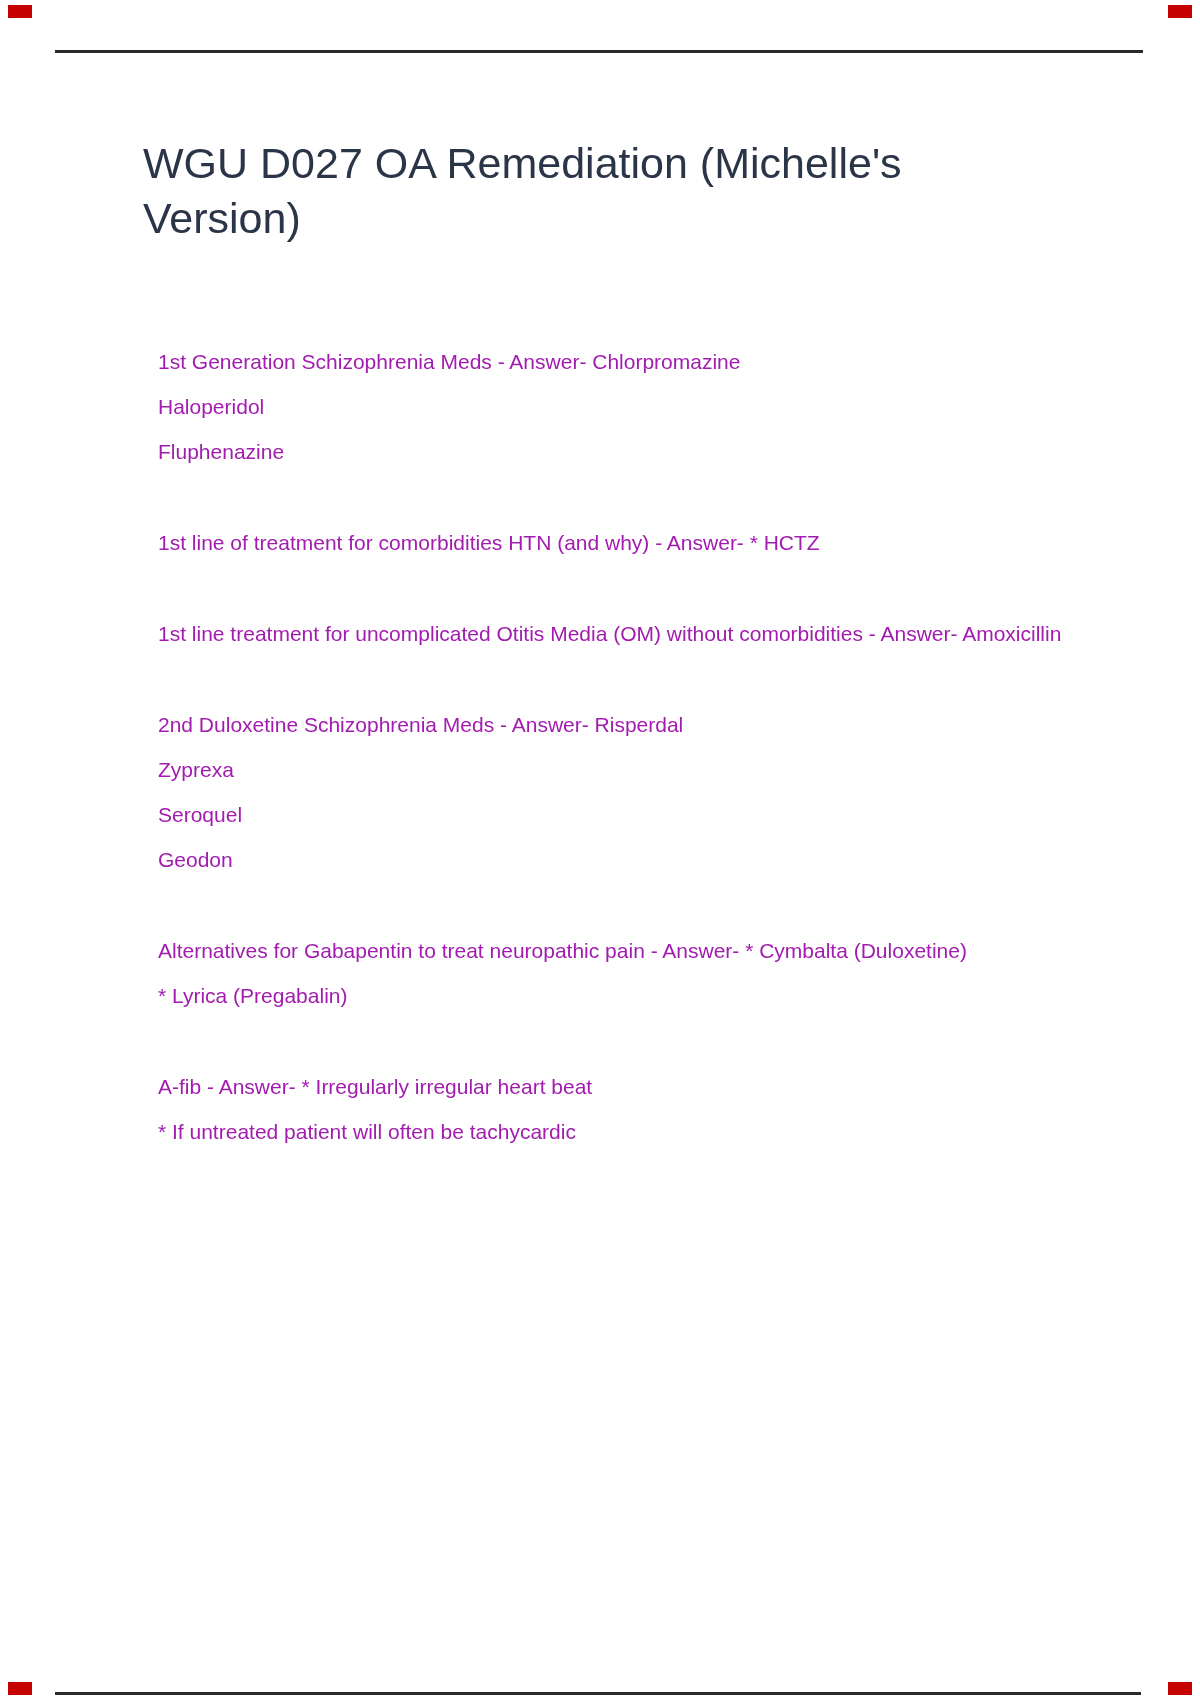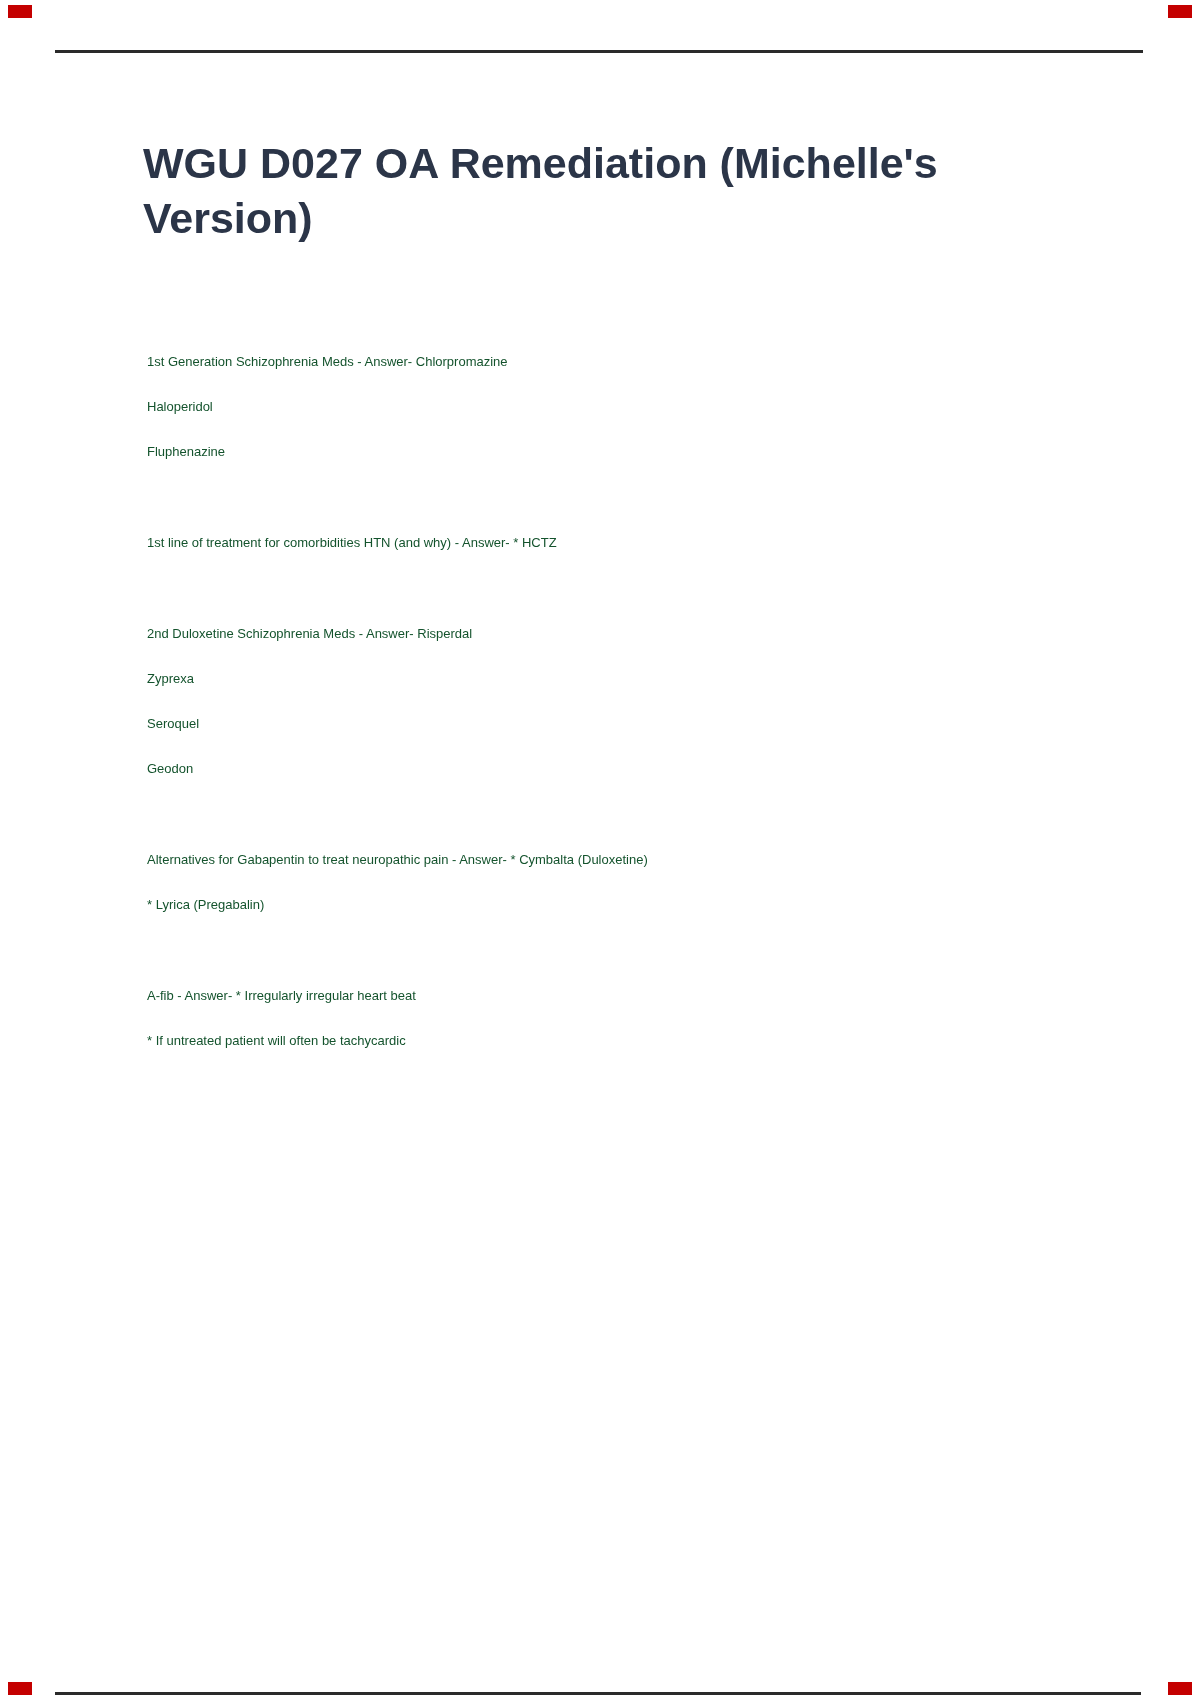--- a/index.html
+++ b/index.html
@@ -40,35 +40,35 @@
     position: absolute;
     left: 143px;
     top: 136px;
     width: 960px;
   }
   h1.doc-title {
     margin: 0;
     width: 900px;
     font-size: 43px;
     line-height: 55px;
-    font-weight: bold;
+    font-weight: normal;
     color: #2b3548;
     letter-spacing: 0;
   }
   .qa-list {
     margin-top: 100px;
   }
   .qa-group {
     margin: 0 0 60px 0;
   }
   .qa-group p {
-    margin: 0 0 14px 4px;
-    font-size: 13px;
+    margin: 0 0 14px 15px;
+    font-size: 21px;
     line-height: 31px;
-    color: #14532d;
+    color: #a21caf;
     white-space: pre-line;
   }
   .qa-group p:last-child {
     margin-bottom: 0;
   }
 </style>
 </head>
 <body>
 
 <div class="page">
@@ -91,20 +91,23 @@
         <p>1st Generation Schizophrenia Meds - Answer- Chlorpromazine</p>
         <p>Haloperidol</p>
         <p>Fluphenazine</p>
       </div>
 
       <div class="qa-group">
         <p>1st line of treatment for comorbidities HTN (and why) - Answer- * HCTZ</p>
       </div>
 
 
+      <div class="qa-group">
+        <p>1st line treatment for uncomplicated Otitis Media (OM) without comorbidities - Answer- Amoxicillin</p>
+      </div>
 
       <div class="qa-group">
         <p>2nd Duloxetine Schizophrenia Meds - Answer- Risperdal</p>
         <p>Zyprexa</p>
         <p>Seroquel</p>
         <p>Geodon</p>
       </div>
 
       <div class="qa-group">
         <p>Alternatives for Gabapentin to treat neuropathic pain - Answer- * Cymbalta (Duloxetine)</p>

